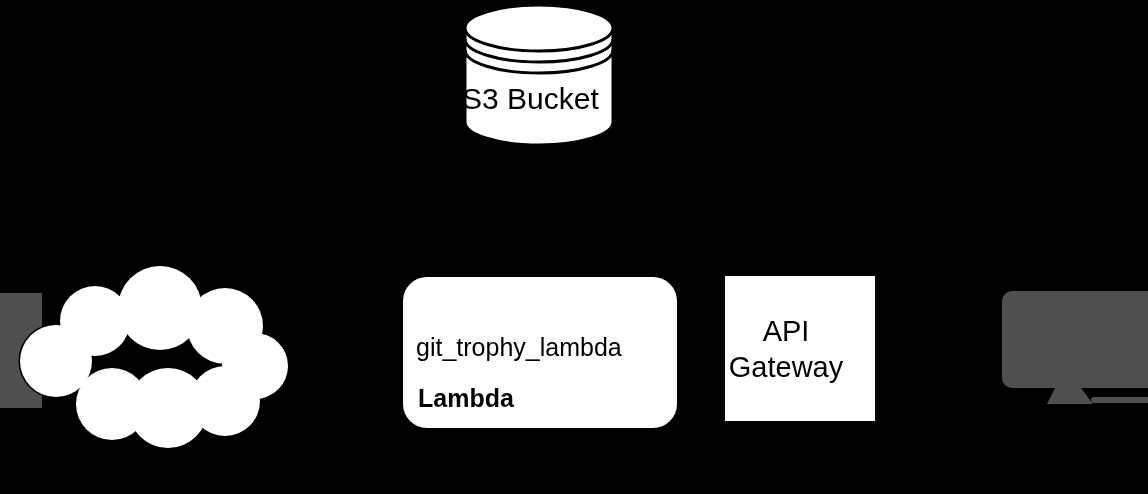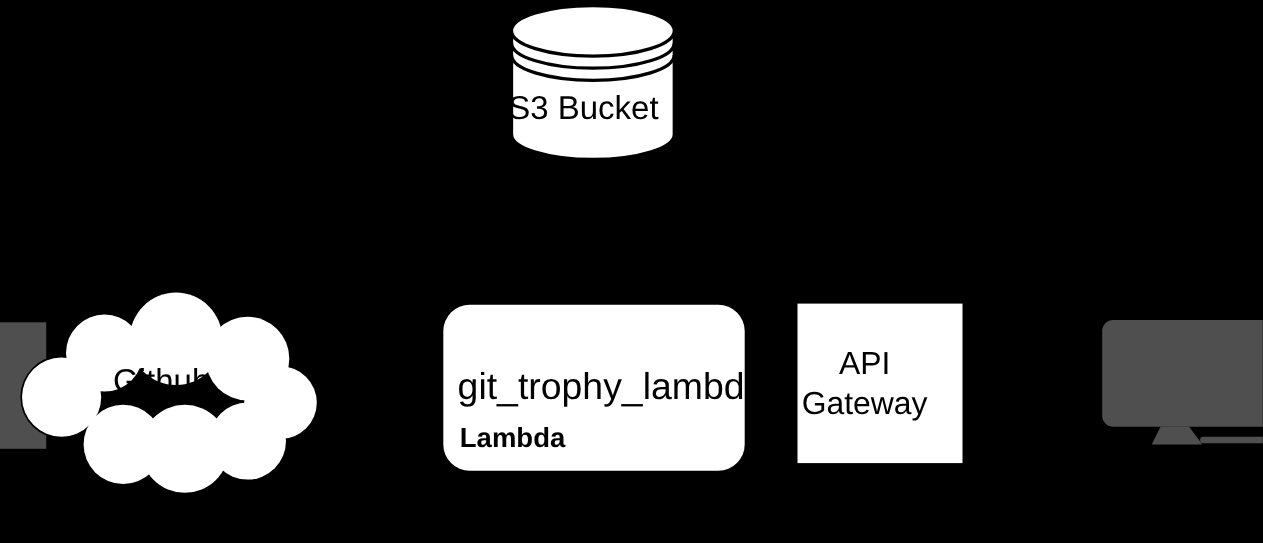--- a/index.html
+++ b/index.html
@@ -52,21 +52,21 @@
   
   .lambda-node {
     left: 403px; top: 277px;
     width: 274px; height: 151px;
     background: var(--node-fill, #fff);
     border-radius: 24px;
     z-index: 2;
   }
   .lambda-title {
     position: absolute; left: 13px; top: 56px;
-    font-size: 34px; color: var(--text-color, #000);
+    font-size: 25px; color: var(--text-color, #000);
     white-space: nowrap;
   }
   .lambda-sub {
     position: absolute; left: 15px; top: 107px;
     font-size: 25px; color: var(--text-color, #000);
     white-space: nowrap;
     font-weight: bold;
   }
 
   
@@ -118,21 +118,20 @@
         <circle cx="75" cy="55" r="35"></circle>
         <circle cx="140" cy="42" r="42"></circle>
         <circle cx="205" cy="60" r="38"></circle>
         <circle cx="235" cy="100" r="33"></circle>
         <circle cx="205" cy="135" r="35"></circle>
         <circle cx="148" cy="142" r="40"></circle>
         <circle cx="92" cy="138" r="36"></circle>
         <circle cx="36" cy="95" r="36"></circle>
       </g>
     </svg>
-    <div class="label cloud-label">Github</div>
   </div>
 
   <div class="node s3-node">
     <svg viewBox="0 0 154 146">
 
       <path d="M 3 26 L 3 120 A 74 23 0 0 0 151 120 L 151 26" style="fill:var(--node-fill,#fff);stroke:var(--node-stroke,#000);stroke-width:3"></path>
 
       <ellipse cx="77" cy="26" rx="74" ry="23" style="fill:var(--node-fill,#fff);stroke:var(--node-stroke,#000);stroke-width:3"></ellipse>
 
       <path d="M 3 37 A 74 23 0 0 0 151 37" style="fill:none;stroke:var(--node-stroke,#000);stroke-width:3"></path>

